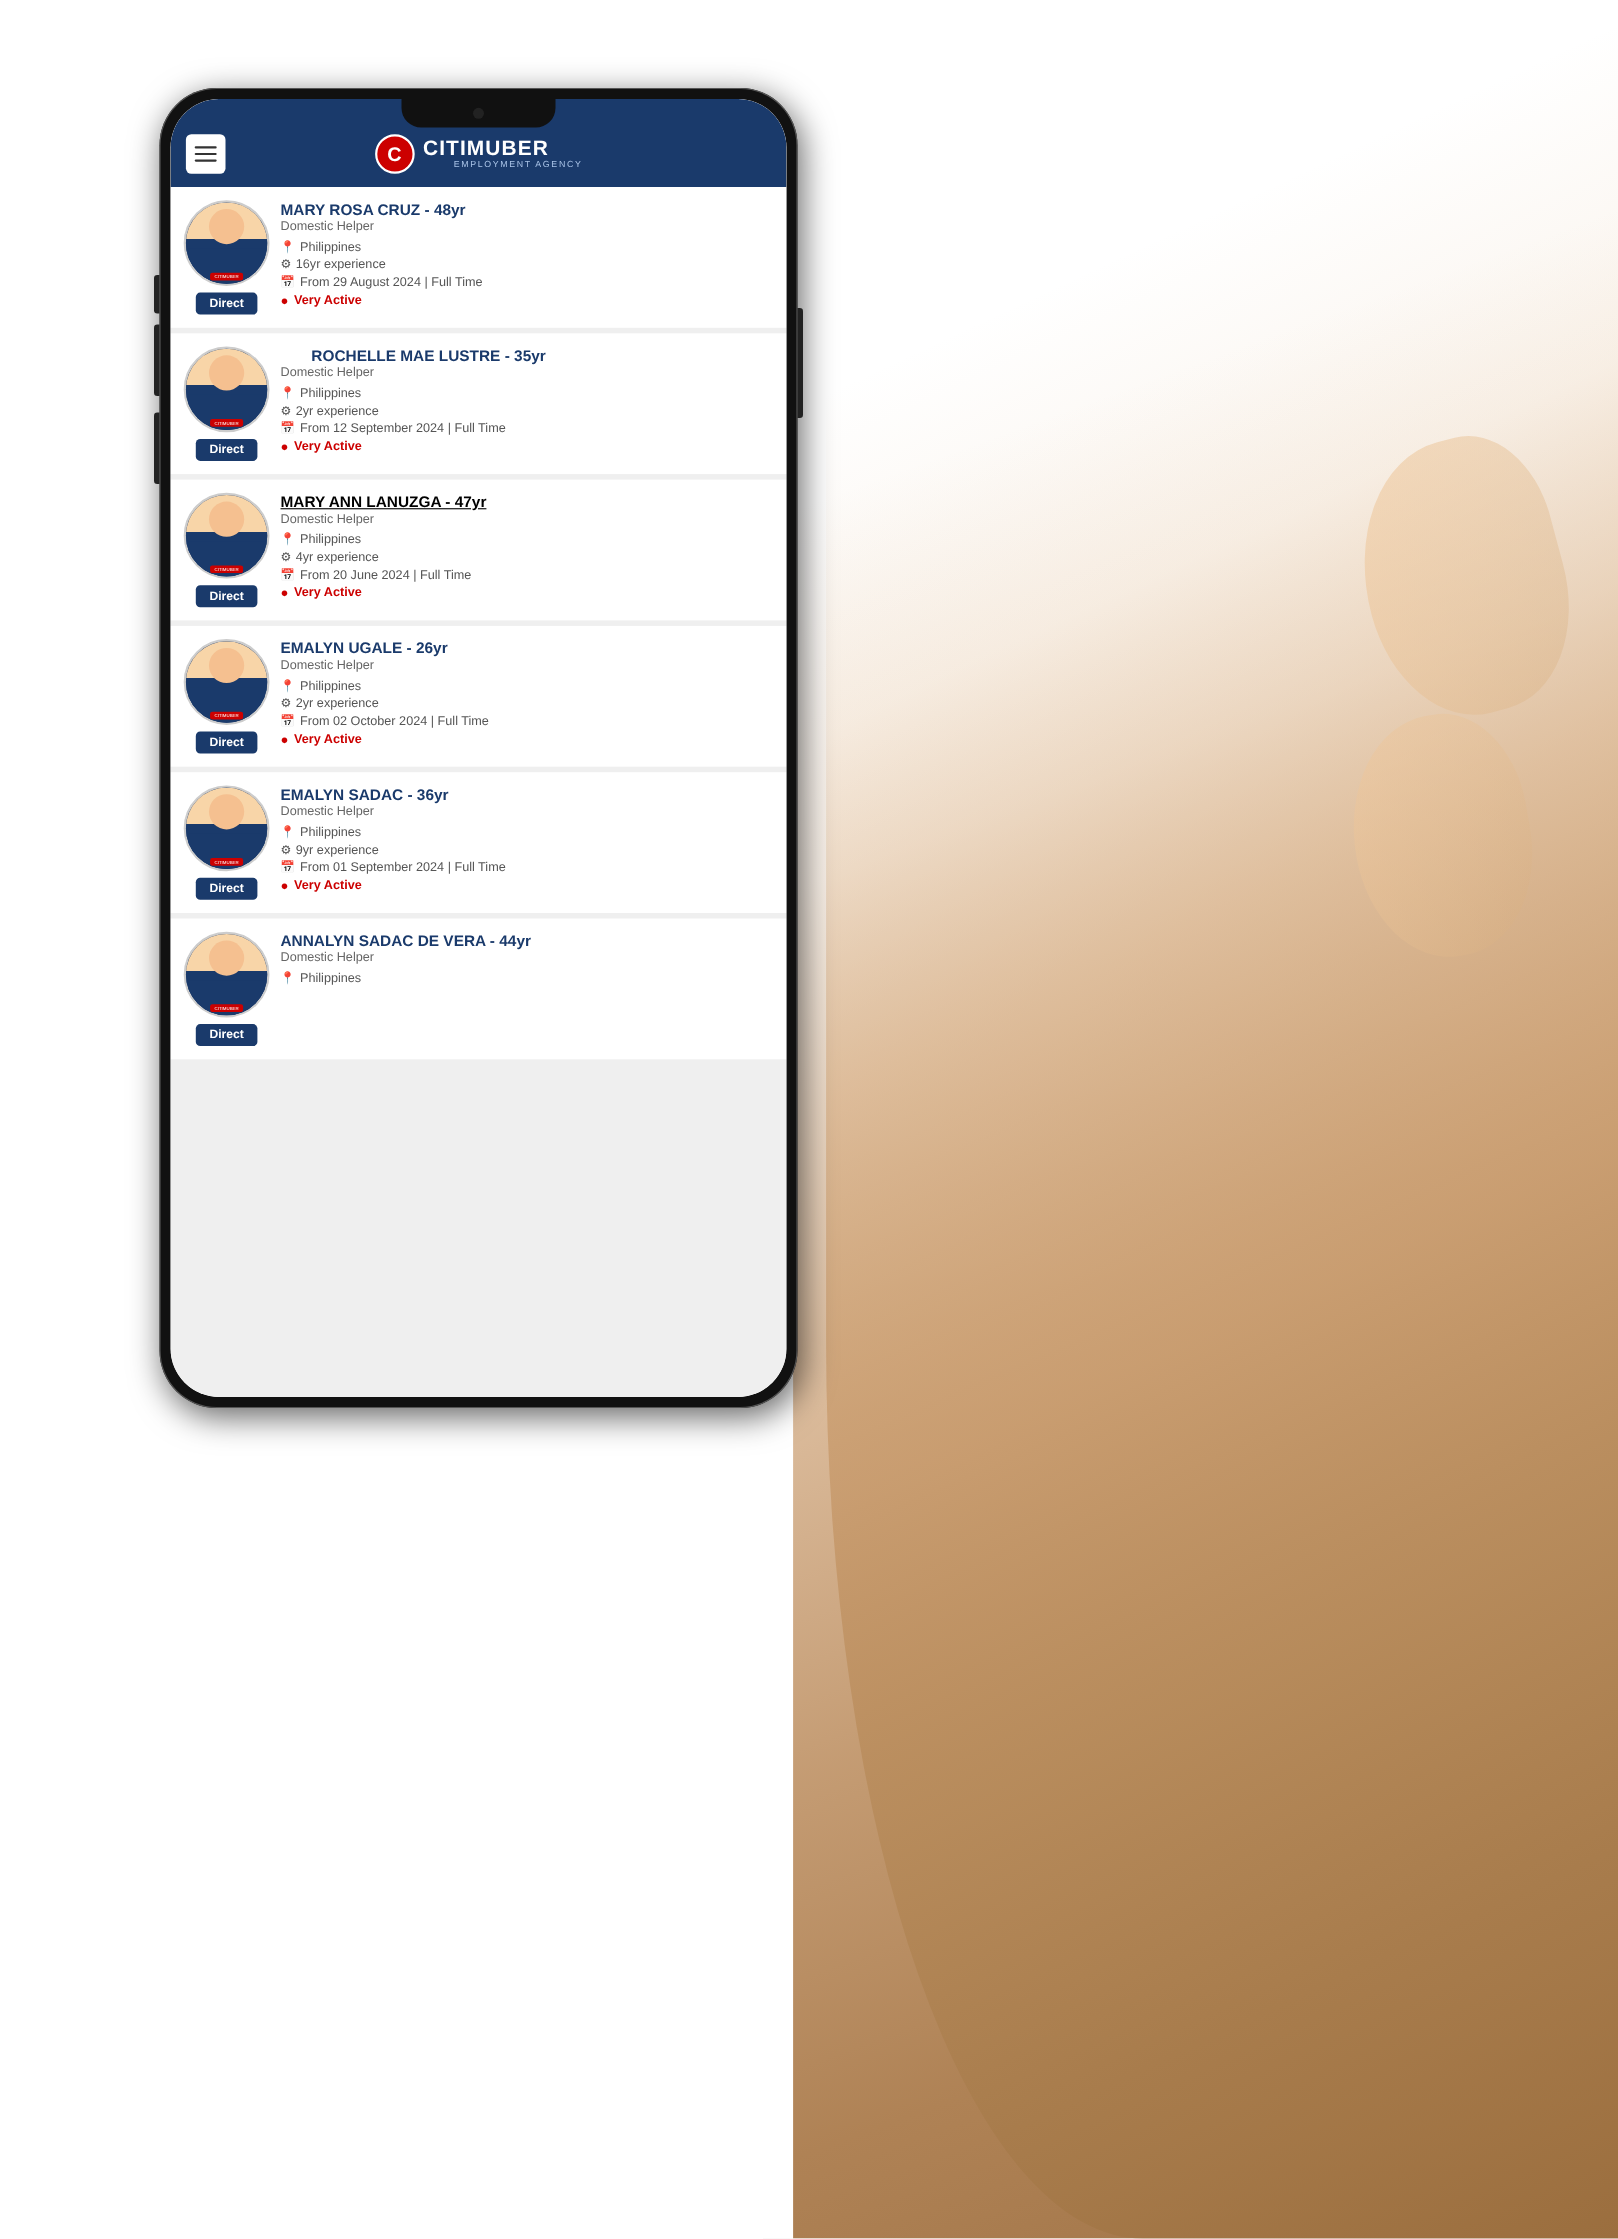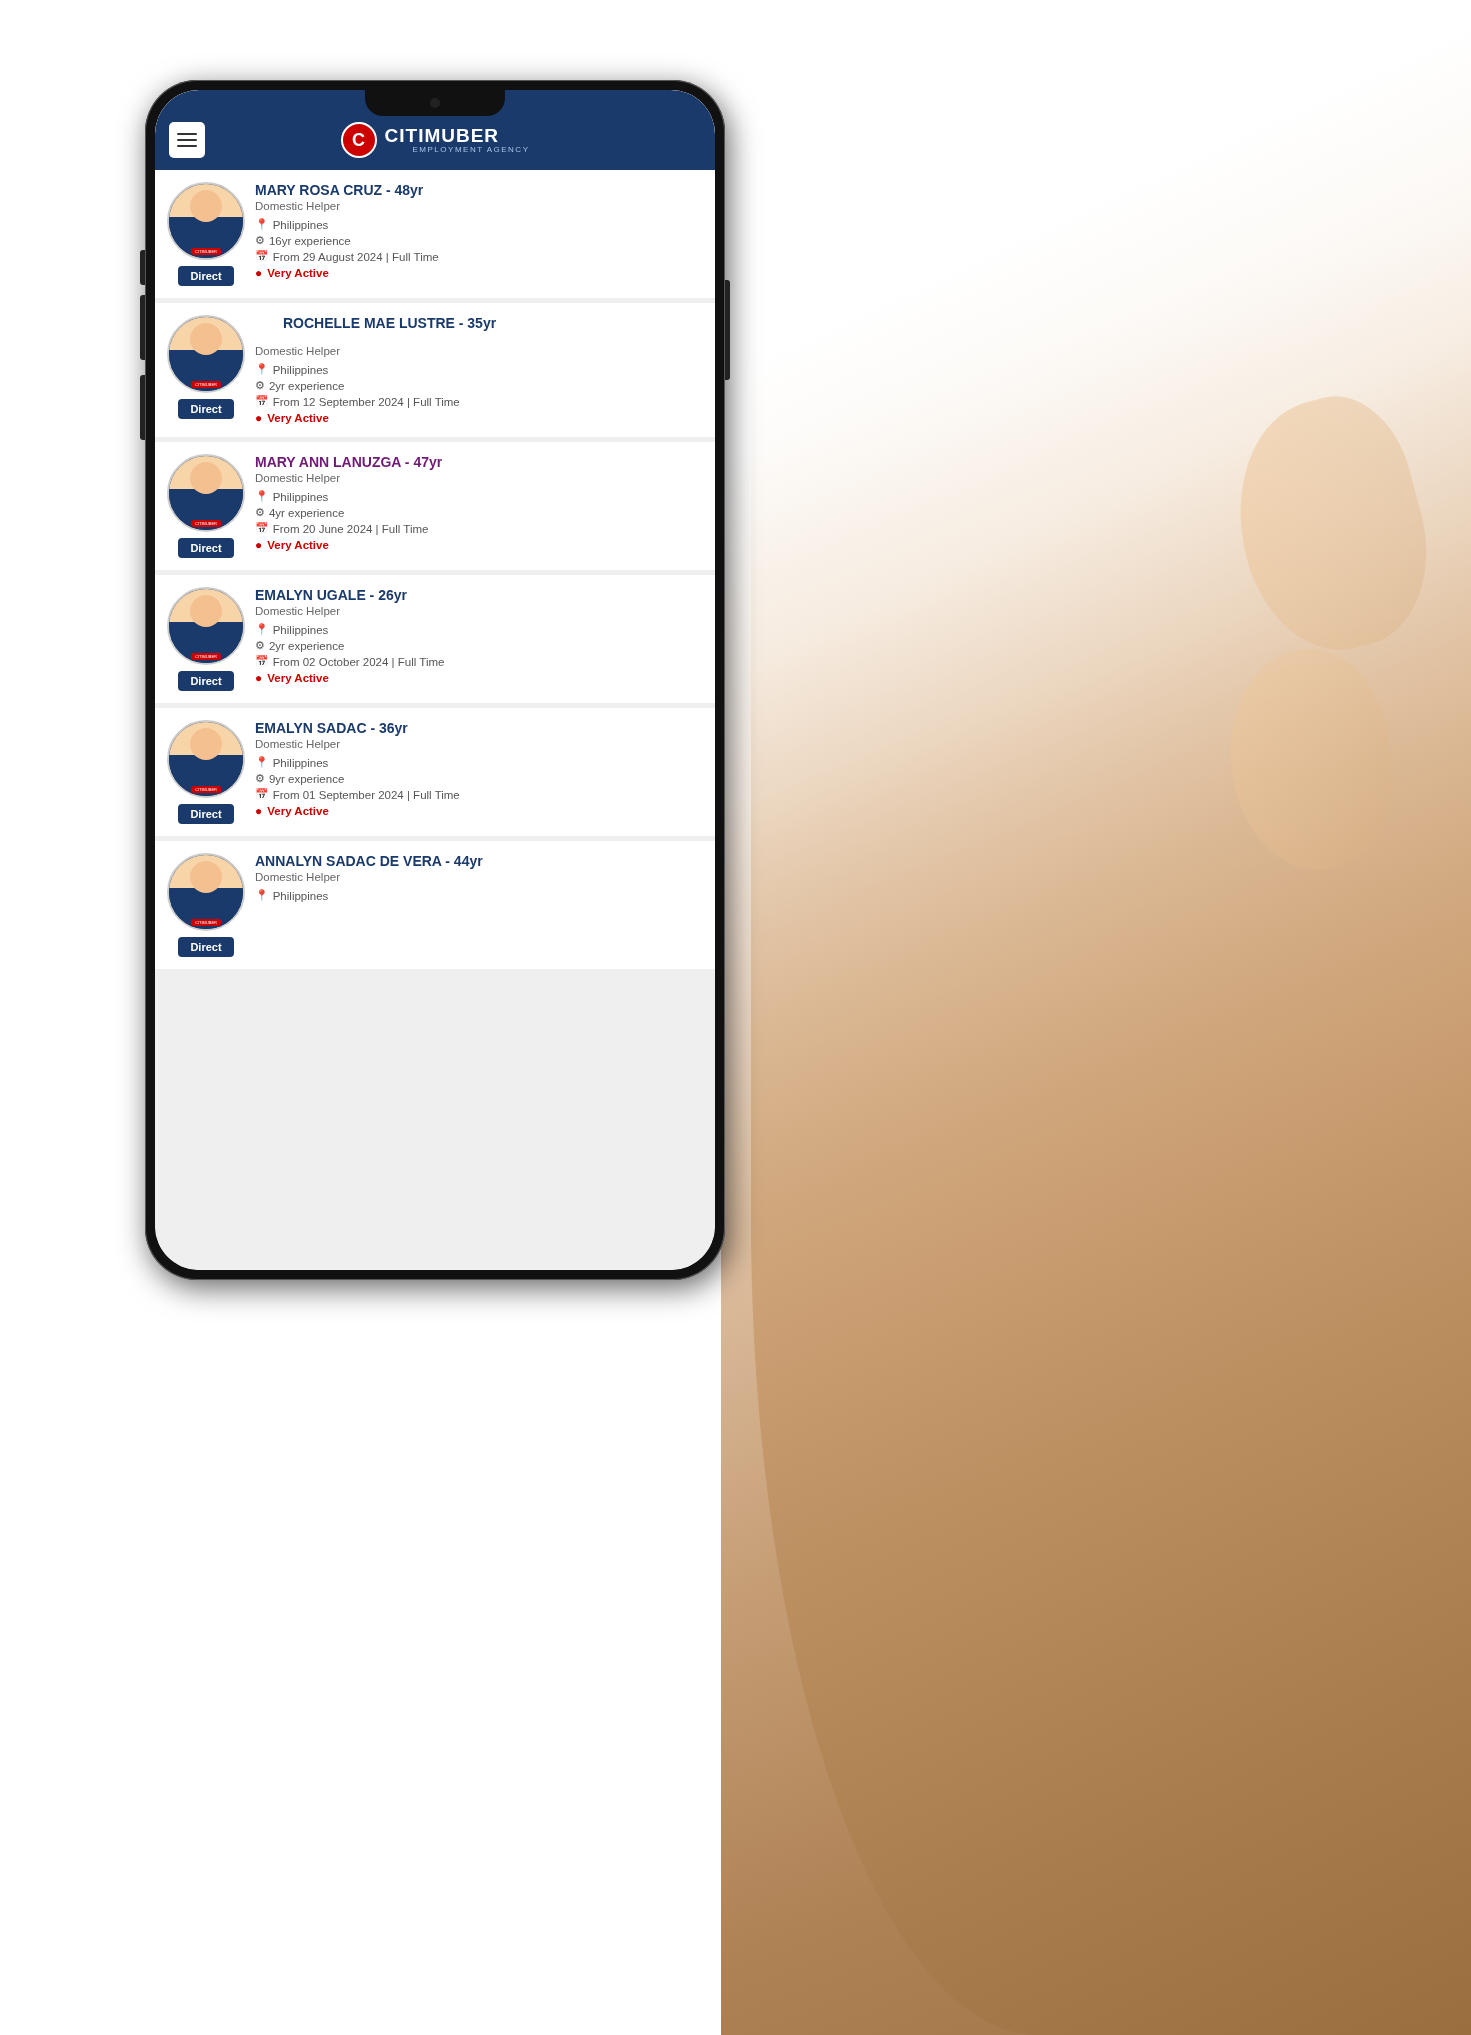--- a/index.html
+++ b/index.html
@@ -201,21 +201,21 @@
                 <div style="width:78px;height:78px;border-radius:50%;background:#1a3a6b;overflow:hidden;border:2px solid #ccc;">
                   <div style="width:100%;height:100%;background:linear-gradient(180deg, #f8d5a8 0%, #f8d5a8 45%, #1a3a6b 45%);position:relative;display:flex;flex-direction:column;align-items:center;">
                     <div style="width:32px;height:32px;background:#f5c090;border-radius:50%;margin-top:6px;position:relative;z-index:1;"></div>
                     <div style="position:absolute;bottom:0;left:50%;transform:translateX(-50%);width:70px;height:32px;background:#1a3a6b;"></div>
                     <div style="position:absolute;bottom:3px;left:50%;transform:translateX(-50%);background:#cc0000;color:white;font-size:4px;padding:1px 4px;border-radius:2px;white-space:nowrap;">CITIMUBER</div>
                   </div>
                 </div>
                 <div style="background:#1a3a6b;color:white;font-size:11px;font-weight:bold;padding:4px 12px;border-radius:4px;cursor:pointer;">Direct</div>
               </div>
               <div style="flex:1;">
-                <div style="color:#1a3a6b;font-size:14px;font-weight:900;margin-bottom:14px;padding-left:28px;">ROCHELLE MAE LUSTRE - 35yr</div>
+                <div style="color:#1a3a6b;font-size:14px;font-weight:900;margin-bottom:2px;padding-left:28px;">ROCHELLE MAE LUSTRE - 35yr</div>
                 <div style="color:#666;font-size:11.5px;margin-bottom:6px;">Domestic Helper</div>
                 <div style="display:flex;align-items:center;gap:4px;margin-bottom:3px;">
                   <span style="color:#1a3a6b;font-size:11px;">📍</span>
                   <span style="font-size:11.5px;color:#555;">Philippines</span>
                 </div>
                 <div style="display:flex;align-items:center;gap:4px;margin-bottom:3px;">
                   <span style="color:#555;font-size:11px;">⚙</span>
                   <span style="font-size:11.5px;color:#555;">2yr experience</span>
                 </div>
                 <div style="display:flex;align-items:center;gap:4px;margin-bottom:3px;">
@@ -236,21 +236,21 @@
                 <div style="width:78px;height:78px;border-radius:50%;background:#1a3a6b;overflow:hidden;border:2px solid #ccc;">
                   <div style="width:100%;height:100%;background:linear-gradient(180deg, #f8d5a8 0%, #f8d5a8 45%, #1a3a6b 45%);position:relative;display:flex;flex-direction:column;align-items:center;">
                     <div style="width:32px;height:32px;background:#f5c090;border-radius:50%;margin-top:6px;position:relative;z-index:1;"></div>
                     <div style="position:absolute;bottom:0;left:50%;transform:translateX(-50%);width:70px;height:32px;background:#1a3a6b;"></div>
                     <div style="position:absolute;bottom:3px;left:50%;transform:translateX(-50%);background:#cc0000;color:white;font-size:4px;padding:1px 4px;border-radius:2px;white-space:nowrap;">CITIMUBER</div>
                   </div>
                 </div>
                 <div style="background:#1a3a6b;color:white;font-size:11px;font-weight:bold;padding:4px 12px;border-radius:4px;cursor:pointer;">Direct</div>
               </div>
               <div style="flex:1;">
-                <div style="color:#701a75;font-size:14px;font-weight:900;margin-bottom:2px;">MARY ANN LANUZGA - 47yr</div>
+                <div style="color:#000000;font-size:14px;font-weight:900;margin-bottom:2px;text-decoration:underline;">MARY ANN LANUZGA - 47yr</div>
                 <div style="color:#666;font-size:11.5px;margin-bottom:6px;">Domestic Helper</div>
                 <div style="display:flex;align-items:center;gap:4px;margin-bottom:3px;">
                   <span style="color:#1a3a6b;font-size:11px;">📍</span>
                   <span style="font-size:11.5px;color:#555;">Philippines</span>
                 </div>
                 <div style="display:flex;align-items:center;gap:4px;margin-bottom:3px;">
                   <span style="color:#555;font-size:11px;">⚙</span>
                   <span style="font-size:11.5px;color:#555;">4yr experience</span>
                 </div>
                 <div style="display:flex;align-items:center;gap:4px;margin-bottom:3px;">

